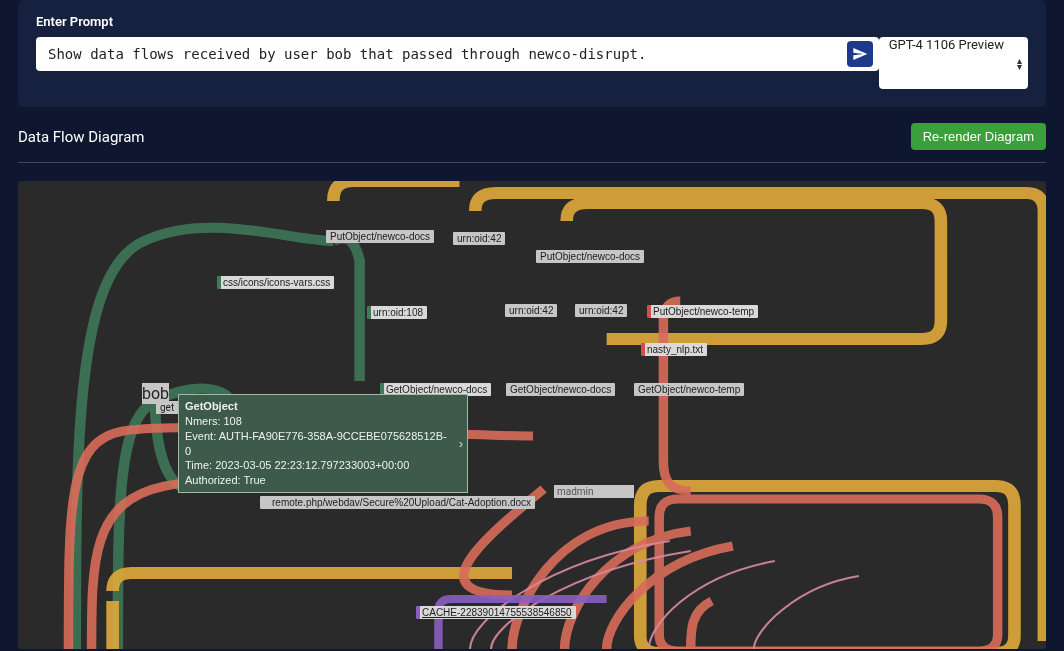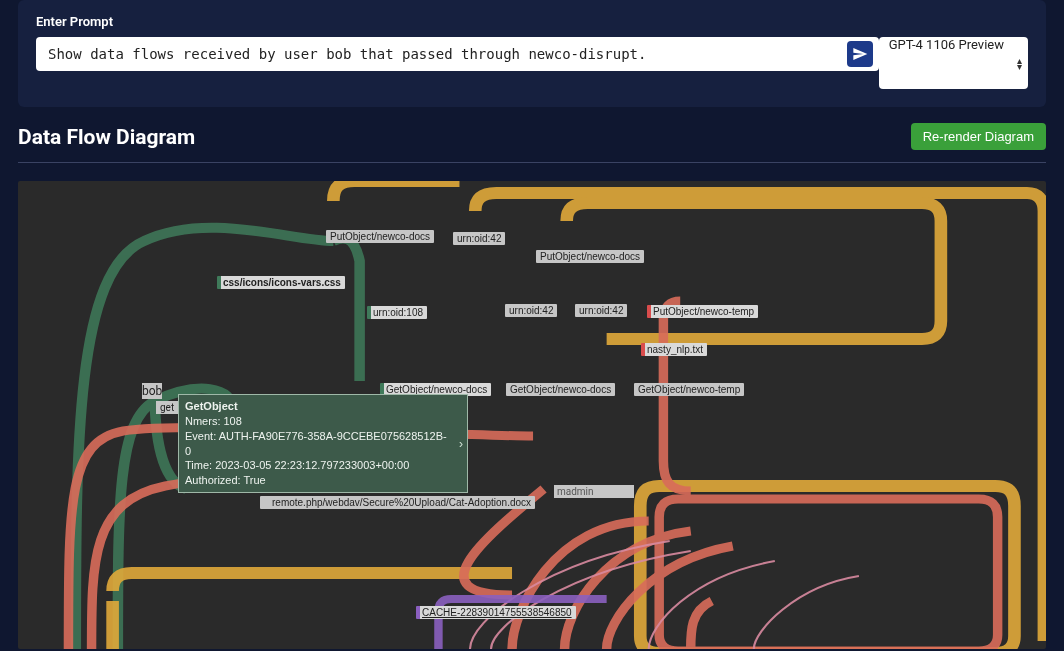--- a/index.html
+++ b/index.html
@@ -86,22 +86,22 @@
   }
   .diagram-header {
     display: flex;
     align-items: center;
     justify-content: space-between;
     padding-bottom: 12px;
     border-bottom: 1px solid #3a4363;
     margin-bottom: 18px;
   }
   .diagram-title {
-    font-size: 21px;
-    font-weight: 700;
+    font-size: 15px;
+    font-weight: 400;
   }
   .rerender-btn {
     background: #3aa03a;
     color: #fff;
     border: none;
     border-radius: 4px;
     padding: 6px 12px;
     font-size: 13px;
     font-weight: 500;
     cursor: pointer;
@@ -132,21 +132,21 @@
     font-family: -apple-system, sans-serif;
     margin-top: 13px;
   }
   .nlabel.red-edge { background:#d9d9d9; border-left:4px solid #d94c4c; padding-left:2px;}
   .nlabel.green-edge { background:#d9d9d9; border-left:4px solid #3f7a5a; padding-left:2px;}
   .nlabel.purple-edge { background:#d9d9d9; border-left:4px solid #8a5fbf; padding-left:2px;text-decoration:underline;}
   .bob-node {
     position: absolute;
     background: #c6c6c6;
     color: #222;
-    font-size: 12px;
+    font-size: 16px;
     padding: 1px 0;
   }
   .get-node {
     position: absolute;
     background: #c6c6c6;
     color: #222;
     font-size: 10px;
     padding: 1px 4px;
   }
   .tooltip {
@@ -245,21 +245,21 @@
       </g>
 
       <g stroke="#8a5fbf" stroke-width="8" fill="none" opacity="0.9">
         <path d="M400 468 L 400 430 C 400 422, 404 418, 412 418 L 560 418"></path>
       </g>
     </svg>
 
     <div class="nlabel" style="left:308px; top:36px;">PutObject/newco-docs</div>
     <div class="nlabel" style="left:435px; top:38px;">urn:oid:42</div>
     <div class="nlabel" style="left:518px; top:56px;">PutObject/newco-docs</div>
-    <div class="nlabel green-edge" style="left:199px; top:82px;font-weight:bold;">css/icons/icons-vars.css</div>
+    <div class="nlabel green-edge" style="left:199px; top:82px;">css/icons/icons-vars.css</div>
 
     <div class="nlabel green-edge" style="left:349px; top:112px;">urn:oid:108</div>
     <div class="nlabel" style="left:487px; top:110px;">urn:oid:42</div>
     <div class="nlabel" style="left:557px; top:110px;">urn:oid:42</div>
     <div class="nlabel red-edge" style="left:629px; top:111px;">PutObject/newco-temp</div>
 
     <div class="nlabel red-edge" style="left:623px; top:149px;">nasty_nlp.txt</div>
 
     <div class="nlabel green-edge" style="left:362px; top:189px;">GetObject/newco-docs</div>
     <div class="nlabel" style="left:488px; top:189px;">GetObject/newco-docs</div>

